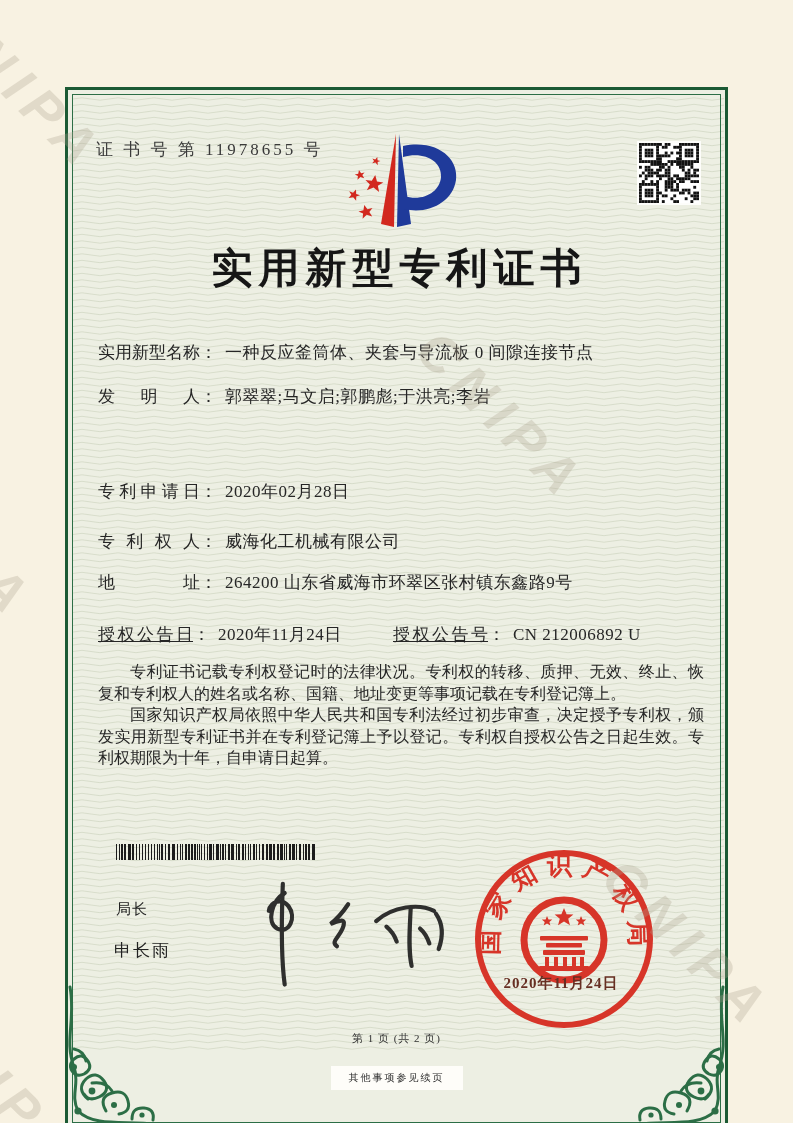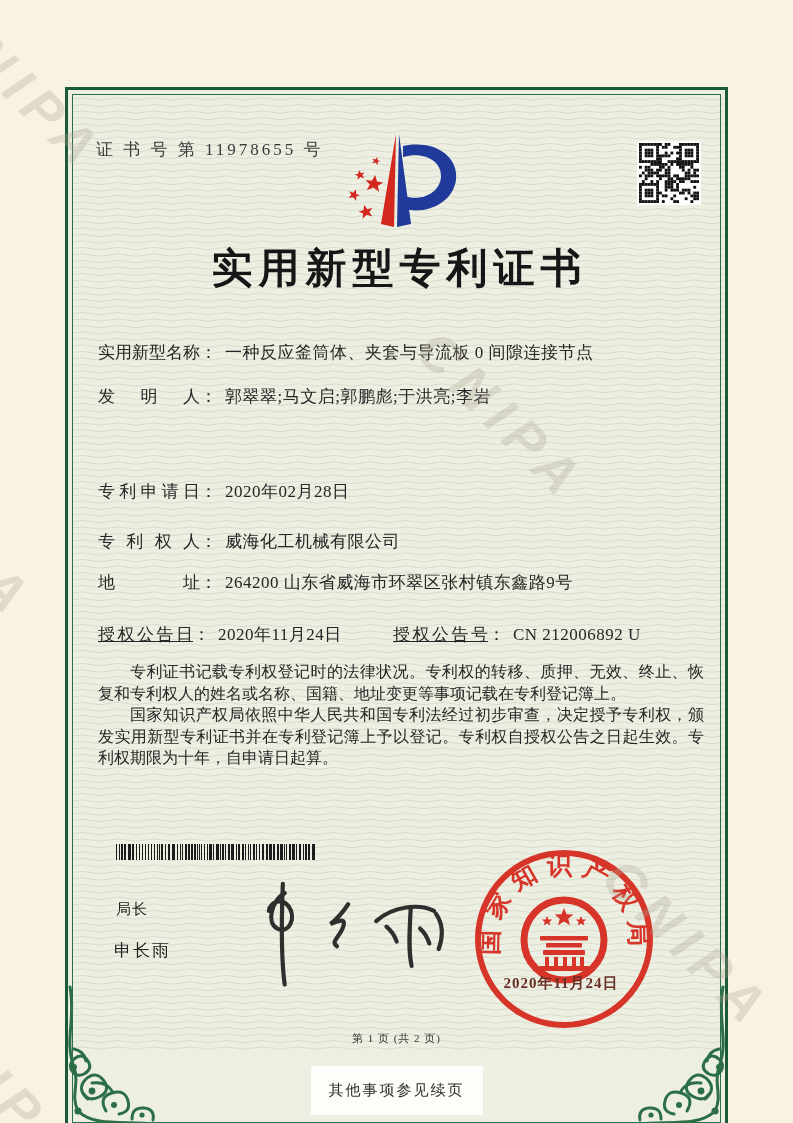--- a/index.html
+++ b/index.html
@@ -92,22 +92,22 @@
   .pagenum {
     position:absolute; left:0; right:0; top:941px; text-align:center;
     font-size:11px; color:#333; letter-spacing:1px;
   }
 
   
   .continuation {
     position:absolute; left:0; right:0; top:1066px; text-align:center; z-index:2;
   }
   .continuation span {
-    display:inline-block; background:#fefdf9; padding:15px 18px;
-    font-size:15px; color:#2c2c2c; letter-spacing:2px;
+    display:inline-block; background:#fefdf9; padding:5px 18px;
+    font-size:10px; color:#2c2c2c; letter-spacing:2px;
   }
 </style>
 </head>
 <body>
 
 <div class="page">
 
   <div class="wm-layer">
     <span class="wm wm1">CNIPA</span>
     <span class="wm wm2">CNIPA</span>

